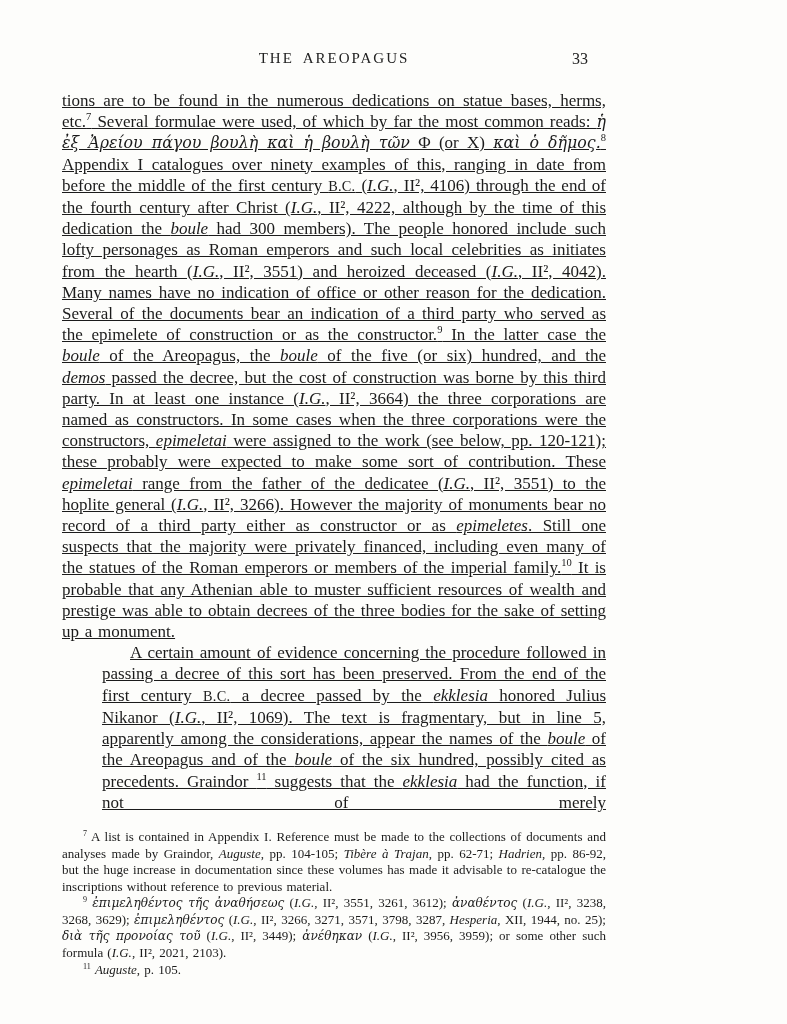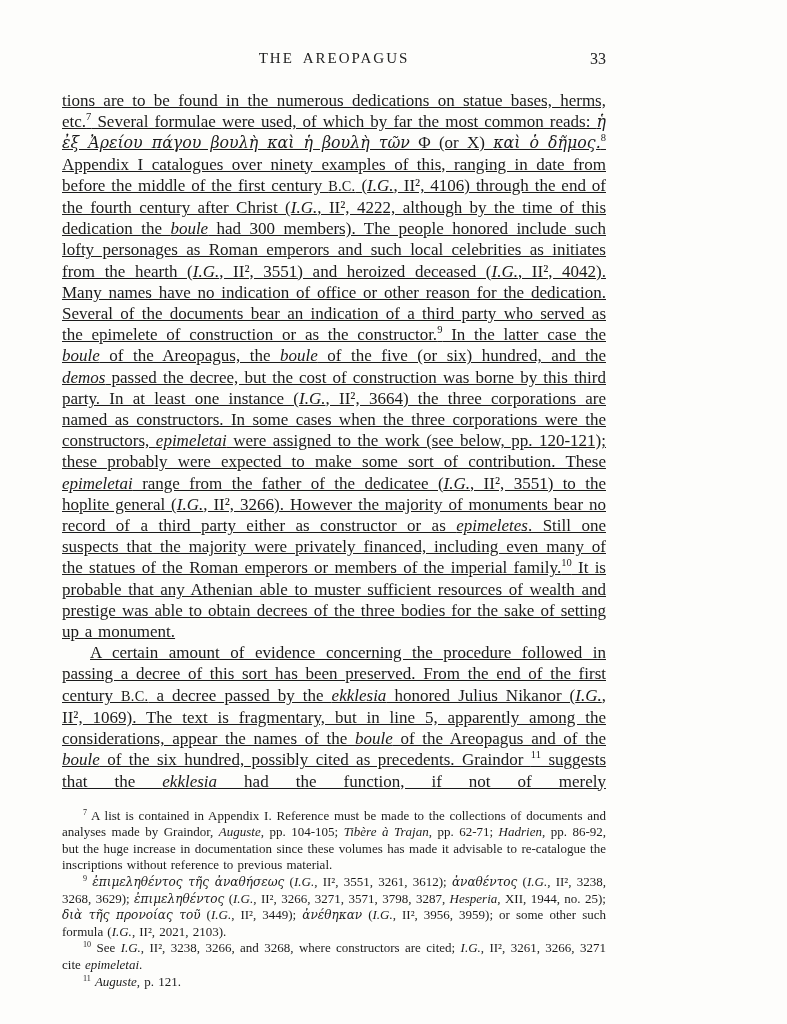--- a/index.html
+++ b/index.html
@@ -28,37 +28,38 @@
   .head-title {
     display: block;
     text-align: center;
     font-size: 15px;
     letter-spacing: 2px;
     word-spacing: 4px;
     color: #222;
   }
   .page-number {
     position: absolute;
-    right: 0;
+    right: 18px;
     top: 0;
     font-size: 16px;
     color: #222;
   }
   .body-text {
     font-size: 17px;
     line-height: 21.2px;
     text-align: justify;
     word-spacing: 0.09em;
   }
   .body-text p {
     margin: 0;
     text-decoration: underline;
   }
   .para.indent {
     text-indent: 28px;
+    margin-left: 40px;
   }
   .para.cont {
     text-align-last: justify;
   }
   .footnotes {
     margin-top: 16px;
     font-size: 13px;
     line-height: 16.6px;
     text-align: justify;
     word-spacing: 0.07em;
@@ -91,17 +92,16 @@
   </div>
 
   <div class="body-text">
     <p class="para"><span>tions are to be found in the numerous dedications on statue bases, herms, etc.</span><span class="sup">7</span><span> Several formulae were used, of which by far the most common reads: </span><span class="g">ἡ ἐξ Ἀρείου πάγου βουλὴ καὶ ἡ βουλὴ τῶν</span><span> Φ (or X) </span><span class="g">καὶ ὁ δῆμος.</span><span class="sup">8</span><span> Appendix I catalogues over ninety examples of this, ranging in date from before the middle of the first century </span><span class="sc">B.C.</span><span> (</span><span class="i">I.G.</span><span>, II², 4106) through the end of the fourth century after Christ (</span><span class="i">I.G.</span><span>, II², 4222, although by the time of this dedication the </span><span class="i">boule</span><span> had 300 members).  The people honored include such lofty personages as Roman emperors and such local celebrities as initiates from the hearth (</span><span class="i">I.G.</span><span>, II², 3551) and heroized deceased (</span><span class="i">I.G.</span><span>, II², 4042).  Many names have no indication of office or other reason for the dedication.  Several of the documents bear an indication of a third party who served as the epimelete of construction or as the constructor.</span><span class="sup">9</span><span> In the latter case the </span><span class="i">boule</span><span> of the Areopagus, the </span><span class="i">boule</span><span> of the five (or six) hundred, and the </span><span class="i">demos</span><span> passed the decree, but the cost of construction was borne by this third party.  In at least one instance (</span><span class="i">I.G.</span><span>, II², 3664) the three corporations are named as constructors.  In some cases when the three corporations were the constructors, </span><span class="i">epimeletai</span><span> were assigned to the work (see below, pp. 120-121); these probably were expected to make some sort of contribution.  These </span><span class="i">epimeletai</span><span> range from the father of the dedicatee (</span><span class="i">I.G.</span><span>, II², 3551) to the hoplite general (</span><span class="i">I.G.</span><span>, II², 3266).  However the majority of monuments bear no record of a third party either as constructor or as </span><span class="i">epimeletes</span><span>.  Still one suspects that the majority were privately financed, including even many of the statues of the Roman emperors or members of the imperial family.</span><span class="sup">10</span><span> It is probable that any Athenian able to muster sufficient resources of wealth and prestige was able to obtain decrees of the three bodies for the sake of setting up a monument.</span></p>
     <p class="para indent cont"><span>A certain amount of evidence concerning the procedure followed in passing a decree of this sort has been preserved.  From the end of the first century </span><span class="sc">B.C.</span><span> a decree passed by the </span><span class="i">ekklesia</span><span> honored Julius Nikanor (</span><span class="i">I.G.</span><span>, II², 1069).  The text is fragmentary, but in line 5, apparently among the considerations, appear the names of the </span><span class="i">boule</span><span> of the Areopagus and of the </span><span class="i">boule</span><span> of the six hundred, possibly cited as precedents.  Graindor </span><span class="sup">11</span><span> suggests that the </span><span class="i">ekklesia</span><span> had the function, if not of merely</span></p>
   </div>
 
   <div class="footnotes">
     <p class="fn"><span class="sup">7</span><span> A list is contained in Appendix I.  Reference must be made to the collections of documents and analyses made by Graindor, </span><span class="i">Auguste</span><span>, pp. 104-105; </span><span class="i">Tibère à Trajan</span><span>, pp. 62-71; </span><span class="i">Hadrien</span><span>, pp. 86-92, but the huge increase in documentation since these volumes has made it advisable to re-catalogue the inscriptions without reference to previous material.</span></p>
     <p class="fn"><span class="sup">9</span><span> </span><span class="g">ἐπιμεληθέντος τῆς ἀναθήσεως</span><span> (</span><span class="i">I.G.</span><span>, II², 3551, 3261, 3612); </span><span class="g">ἀναθέντος</span><span> (</span><span class="i">I.G.</span><span>, II², 3238, 3268, 3629); </span><span class="g">ἐπιμεληθέντος</span><span> (</span><span class="i">I.G.</span><span>, II², 3266, 3271, 3571, 3798, 3287, </span><span class="i">Hesperia</span><span>, XII, 1944, no. 25); </span><span class="g">διὰ τῆς προνοίας τοῦ</span><span> (</span><span class="i">I.G.</span><span>, II², 3449); </span><span class="g">ἀνέθηκαν</span><span> (</span><span class="i">I.G.</span><span>, II², 3956, 3959); or some other such formula (</span><span class="i">I.G.</span><span>, II², 2021, 2103).</span></p>
-    <p class="fn"><span class="sup">10</span><span> See </span><span class="i">I.G.</span><span>, II², 3238, 3266, and 3268, where constructors are cited; </span><span class="i">I.G.</span><span>, II², 3261, 3266, 3271 cite </span><span class="i">epimeletai</span><span>.</span></p>
-    <p class="fn"><span class="sup">11</span><span> </span><span class="i">Auguste</span><span>, p. 121.</span></p>
+    <p class="fn"><span class="sup">11</span><span> </span><span class="i">Auguste</span><span>, p. 105.</span></p>
   </div>
 
 </div>
 
 </body></html>

